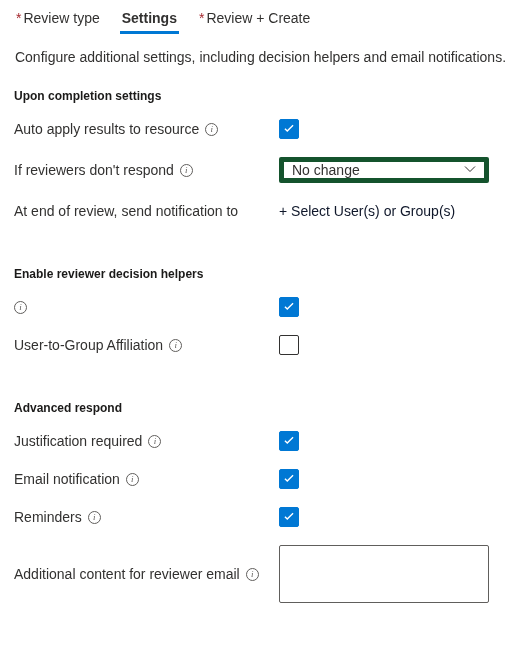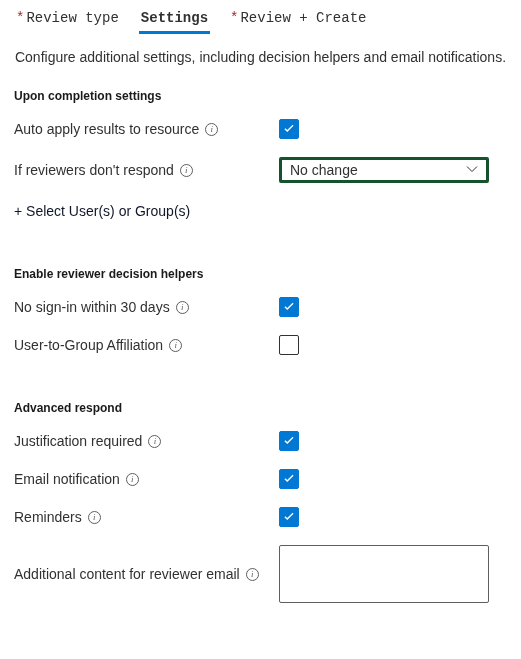--- a/index.html
+++ b/index.html
@@ -9,21 +9,20 @@
       color: #323130;
       width: 521px;
       padding: 0;
       background: #fff;
     }
     .tabs {
       display: flex;
       gap: 18px;
       padding: 6px 14px 0 14px;
       border-bottom: 1px solid transparent;
-      font-family: Liberation Mono, monospace;
     }
     .tab {
       padding: 4px 2px 8px 2px;
       cursor: pointer;
       position: relative;
       color: #323130;
     }
     .tab.active {
       font-weight: 600;
     }
@@ -95,21 +94,21 @@
     .checkbox.checked {
       background: #0078d4;
       border-color: #0078d4;
     }
     .checkbox.checked svg { display: block; }
     .checkbox svg { display: none; width: 14px; height: 14px; }
     .select {
       position: relative;
       width: 210px;
       height: 26px;
-      border: 3px solid #14532d;
+      border: 5px solid #14532d;
       border-radius: 2px;
       display: flex;
       align-items: center;
       padding: 0 28px 0 8px;
       cursor: pointer;
       background: #fff;
       font-size: 14px;
     }
     .select .chevron {
       position: absolute;
@@ -179,32 +178,34 @@
       <span class="chevron">
         <svg viewBox="0 0 12 12">
             <path d="M1 3.5 6 8.5 11 3.5" fill="none" stroke="#323130" stroke-width="1"></path>
           </svg>
       </span>
     </div>
   </div>
 </div>
 
 <div class="row">
+  <div class="label-col">
+    <span>At end of review, send notification to</span>
+  </div>
   <div class="control-col">
     <span class="link-btn">+ Select User(s) or Group(s)</span>
   </div>
 </div>
 
 <div class="gap"></div>
 
 <div class="section-title">Enable reviewer decision helpers</div>
 
 <div class="row">
   <div class="label-col">
-    <span>No sign-in within 30 days</span>
     <span class="info-icon">i</span>
   </div>
   <div class="control-col">
     <div class="checkbox checked">
       <svg viewBox="0 0 16 16">
           <path d="M13.2 4.2 6 11.4 2.8 8.2l1.1-1.1L6 9.2l6.1-6.1z" fill="#fff"></path>
         </svg>
     </div>
   </div>
 </div>

